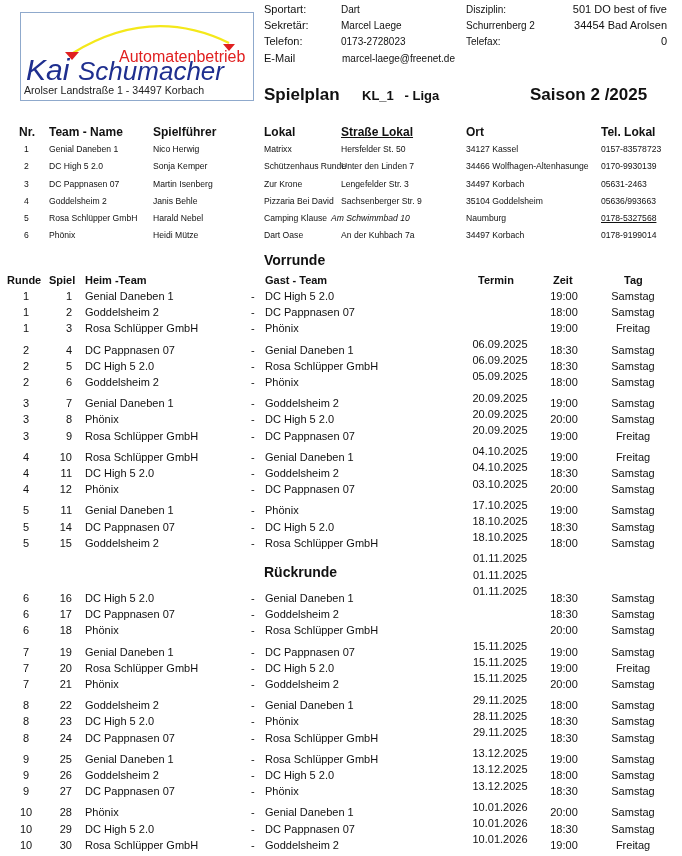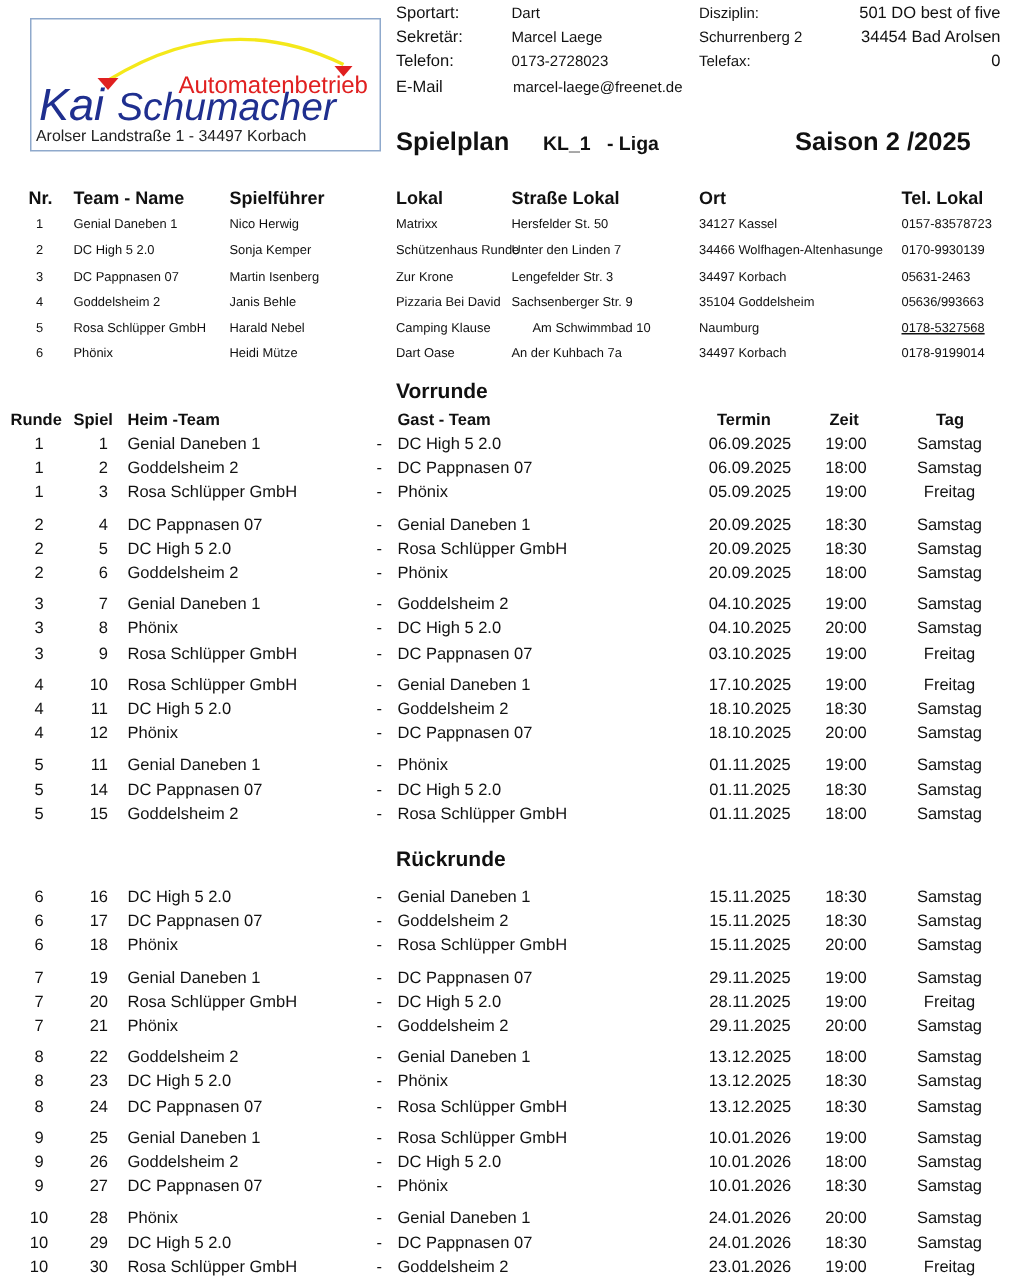--- a/index.html
+++ b/index.html
@@ -30,21 +30,21 @@
   
   .section-title { font-weight: bold; font-size: 14px; }
   .sh { font-weight: bold; font-size: 11px; }
   .row { position: absolute; left: 0; width: 682px; height: 16px; font-size: 11px; }
   .row span { position: absolute; white-space: nowrap; top: 0; }
   .c-runde { left: 14px; width: 24px; text-align: center; }
   .c-spiel { left: 52px; width: 20px; text-align: right; }
   .c-heim { left: 85px; }
   .c-dash { left: 251px; }
   .c-gast { left: 265px; }
-  .c-termin { left: 468px; width: 64px; text-align: center; }
+  .c-termin { left: 468px; width: 64px; text-align: center; margin-top: 48px; }
   .c-zeit { left: 549px; width: 30px; text-align: center; }
   .c-tag { left: 608px; width: 50px; text-align: center; }
 </style>
 </head>
 <body>
 
 <div class="logo">
   <svg width="234" height="89" viewBox="0 0 234 89">
     <path d="M 52 40 Q 130 -8 208 30" stroke="#f4e81a" stroke-width="2.2" fill="none"></path>
     <polygon points="44,39 58,39 51,47" fill="#e02020"></polygon>
@@ -74,21 +74,21 @@
 
 <div class="abs title-big" style="left:264px; top:85px;">Spielplan</div>
 <div class="abs title-mid" style="left:362px; top:88px; white-space:pre;">KL_1   - Liga</div>
 <div class="abs title-big" style="left:530px; top:85px;">Saison 2 /2025</div>
 
 <div>
   <div class="abs th" style="left:19px; top:125px;">Nr.</div>
   <div class="abs th" style="left:49px; top:125px;">Team - Name</div>
   <div class="abs th" style="left:153px; top:125px;">Spielführer</div>
   <div class="abs th" style="left:264px; top:125px;">Lokal</div>
-  <div class="abs th" style="left:341px; top:125px;">Straße Lokal</div>
+  <div class="abs th" style="left:341px; top:125px;text-decoration:underline;">Straße Lokal</div>
   <div class="abs th" style="left:466px; top:125px;">Ort</div>
   <div class="abs th" style="left:601px; top:125px;">Tel. Lokal</div>
   <div id="team-rows">
       <div>
         <div class="abs td" style="left: 24px; top: 144px;">1</div>
         <div class="abs td" style="left: 49px; top: 144px;">Genial Daneben 1</div>
         <div class="abs td" style="left: 153px; top: 144px;">Nico  Herwig</div>
         <div class="abs td" style="left: 264px; top: 144px;">Matrixx</div>
         <div class="abs td" style="left: 341px; top: 144px;">Hersfelder St. 50</div>
         <div class="abs td" style="left: 466px; top: 144px;">34127 Kassel</div>
@@ -119,21 +119,21 @@
         <div class="abs td" style="left: 264px; top: 196px; text-align: right;">Pizzaria Bei David</div>
         <div class="abs td" style="left: 341px; top: 196px;">Sachsenberger Str. 9</div>
         <div class="abs td" style="left: 466px; top: 196px;">35104 Goddelsheim</div>
         <div class="abs td" style="left: 601px; top: 196px;">05636/993663</div>
       </div>
       <div>
         <div class="abs td" style="left: 24px; top: 213px;">5</div>
         <div class="abs td" style="left: 49px; top: 213px;">Rosa Schlüpper GmbH</div>
         <div class="abs td" style="left: 153px; top: 213px;">Harald Nebel</div>
         <div class="abs td" style="left: 264px; top: 213px;">Camping Klause</div>
-        <div class="abs td" style="left: 355px; top: 213px;">Am Schwimmbad 10</div>
+        <div class="abs td" style="left: 331px; top: 213px; font-style: italic;">Am Schwimmbad 10</div>
         <div class="abs td" style="left: 466px; top: 213px;">Naumburg</div>
         <div class="abs td" style="left: 601px; top: 213px; text-decoration: underline;">0178-5327568</div>
       </div>
       <div>
         <div class="abs td" style="left: 24px; top: 230px;">6</div>
         <div class="abs td" style="left: 49px; top: 230px;">Phönix</div>
         <div class="abs td" style="left: 153px; top: 230px;">Heidi  Mütze</div>
         <div class="abs td" style="left: 264px; top: 230px;">Dart Oase</div>
         <div class="abs td" style="left: 341px; top: 230px;">An der Kuhbach 7a</div>
         <div class="abs td" style="left: 466px; top: 230px;">34497 Korbach</div>

